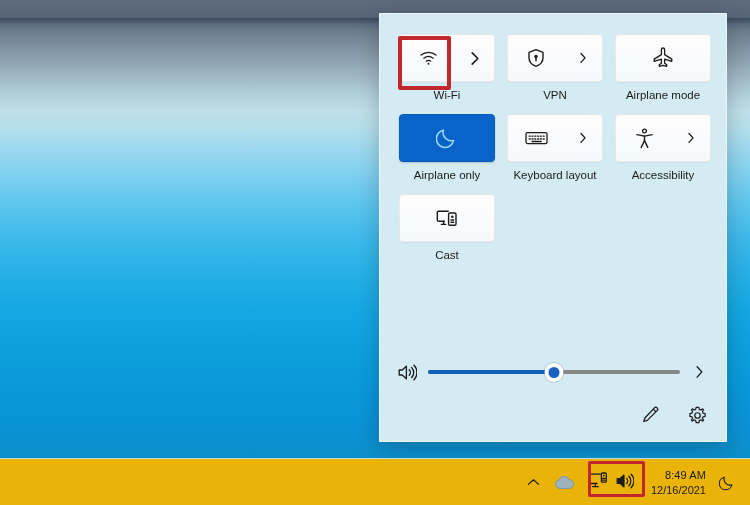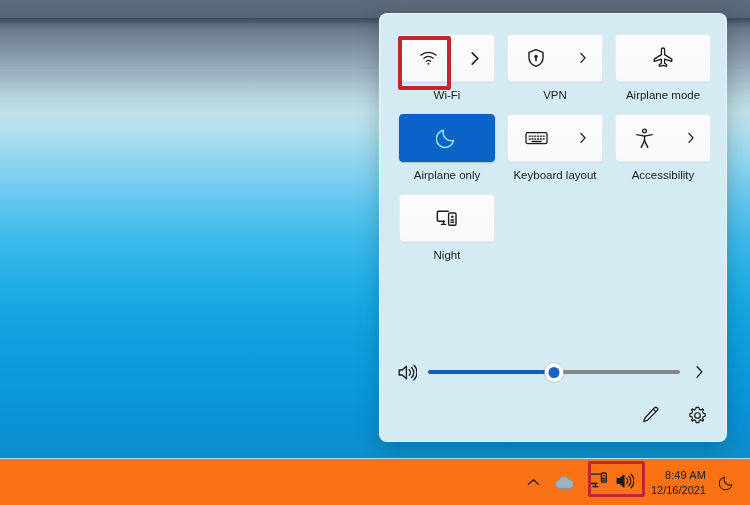--- a/index.html
+++ b/index.html
@@ -55,21 +55,21 @@
     left: 0; top: 18px;
     width: 750px; height: 5px;
     background: linear-gradient(to bottom, rgba(40,52,64,0.55), rgba(60,74,88,0.1));
   }
 
   
   #taskbar {
     position: absolute;
     left: 0; top: 458px;
     width: 750px; height: 47px;
-    background: #f97316;
+    background: #eab308;
     border-top: 1px solid #bcdbe8;
     display: flex;
     align-items: center;
     justify-content: flex-end;
   }
   #tray {
     display: flex;
     align-items: center;
     gap: 0px;
     padding-right: 8px;
@@ -110,21 +110,21 @@
     padding: 0 6px 0 10px;
   }
   #clock .t { letter-spacing: 0.1px; }
 
   
   #quick-settings {
     position: absolute;
     left: 379px; top: 13px;
     width: 348px; height: 429px;
     background: #d4ebf3;
-    border-radius: 8px;
+    border-radius: 1px;
     border: 1px solid rgba(255,255,255,0.55);
     box-shadow: 0 6px 22px rgba(0,0,0,0.22);
     box-sizing: border-box;
     overflow: hidden;
   }
 
   #tiles {
     padding: 20px 19px 0 19px;
     display: grid;
     grid-template-columns: repeat(3, 96px);
@@ -408,21 +408,21 @@
             <path d="M12.2 3.2 H2.6 a1.3 1.3 0 0 0 -1.3 1.3 V12 a1.3 1.3 0 0 0 1.3 1.3 H8.4"></path>
             <path d="M5.4 16.4 H9.8"></path>
             <path d="M7.6 13.3 V16.4"></path>
             <rect x="12.6" y="5.0" width="7.4" height="12.2" rx="1.3"></rect>
             <circle cx="16.3" cy="8.8" r="1.25" fill="currentColor" stroke="none"></circle>
             <path d="M15.0 12.0 h2.6"></path>
             <path d="M15.0 14.2 h2.6"></path>
           </svg>
         </span>
       </div>
-      <div class="tile-label">Night</div>
+      <div class="tile-label">Cast</div>
     </div>
 
   </div>
 
   <div id="volume-row">
     <span id="volume-icon">
       <svg width="19" height="17" viewBox="0 0 19 17" fill="none" stroke="currentColor" stroke-width="1.35" stroke-linecap="round" stroke-linejoin="round">
         <path d="M1.2 6.0 H4.2 L8.4 2.2 V14.8 L4.2 11.0 H1.2 Z"></path>
         <path d="M11.2 5.7 a4.0 4.0 0 0 1 0 5.6"></path>
         <path d="M13.6 3.4 a7.2 7.2 0 0 1 0 10.2"></path>

